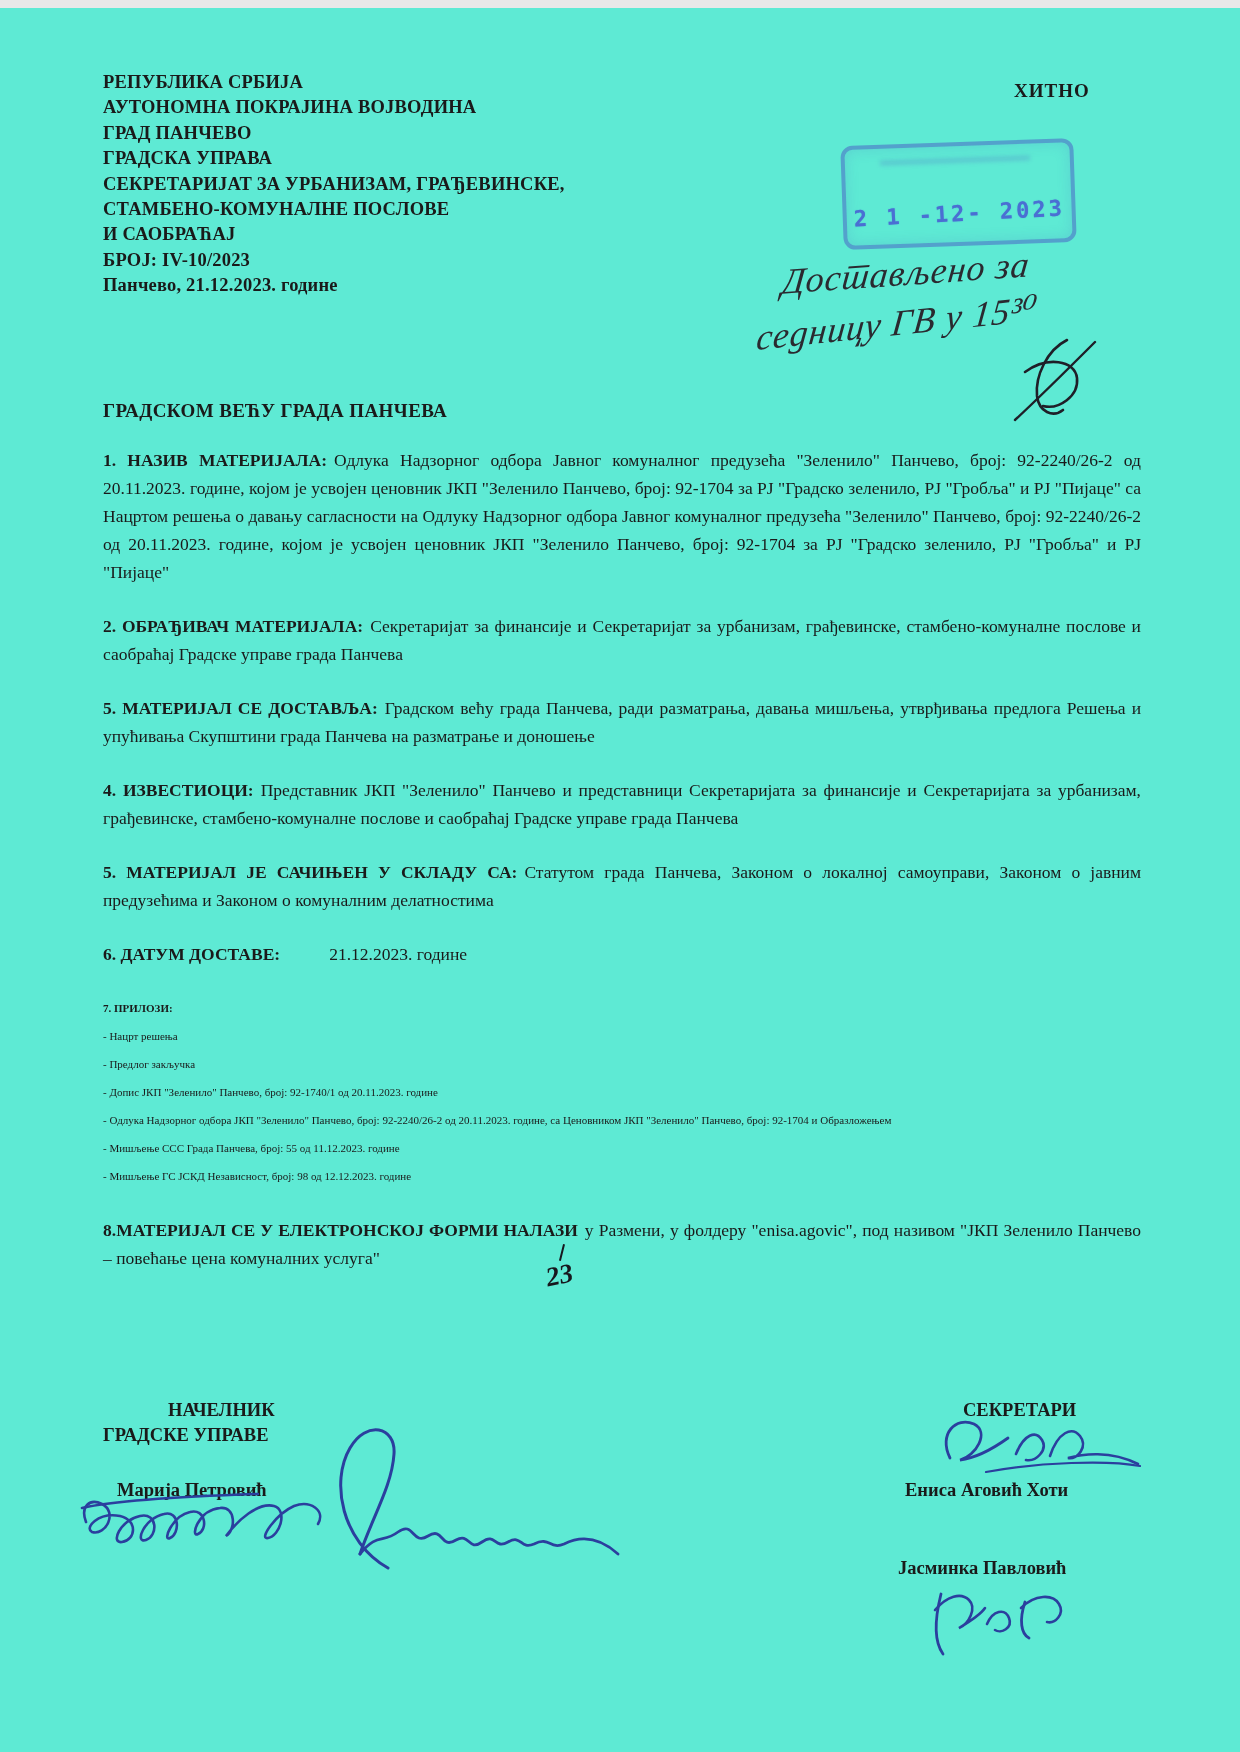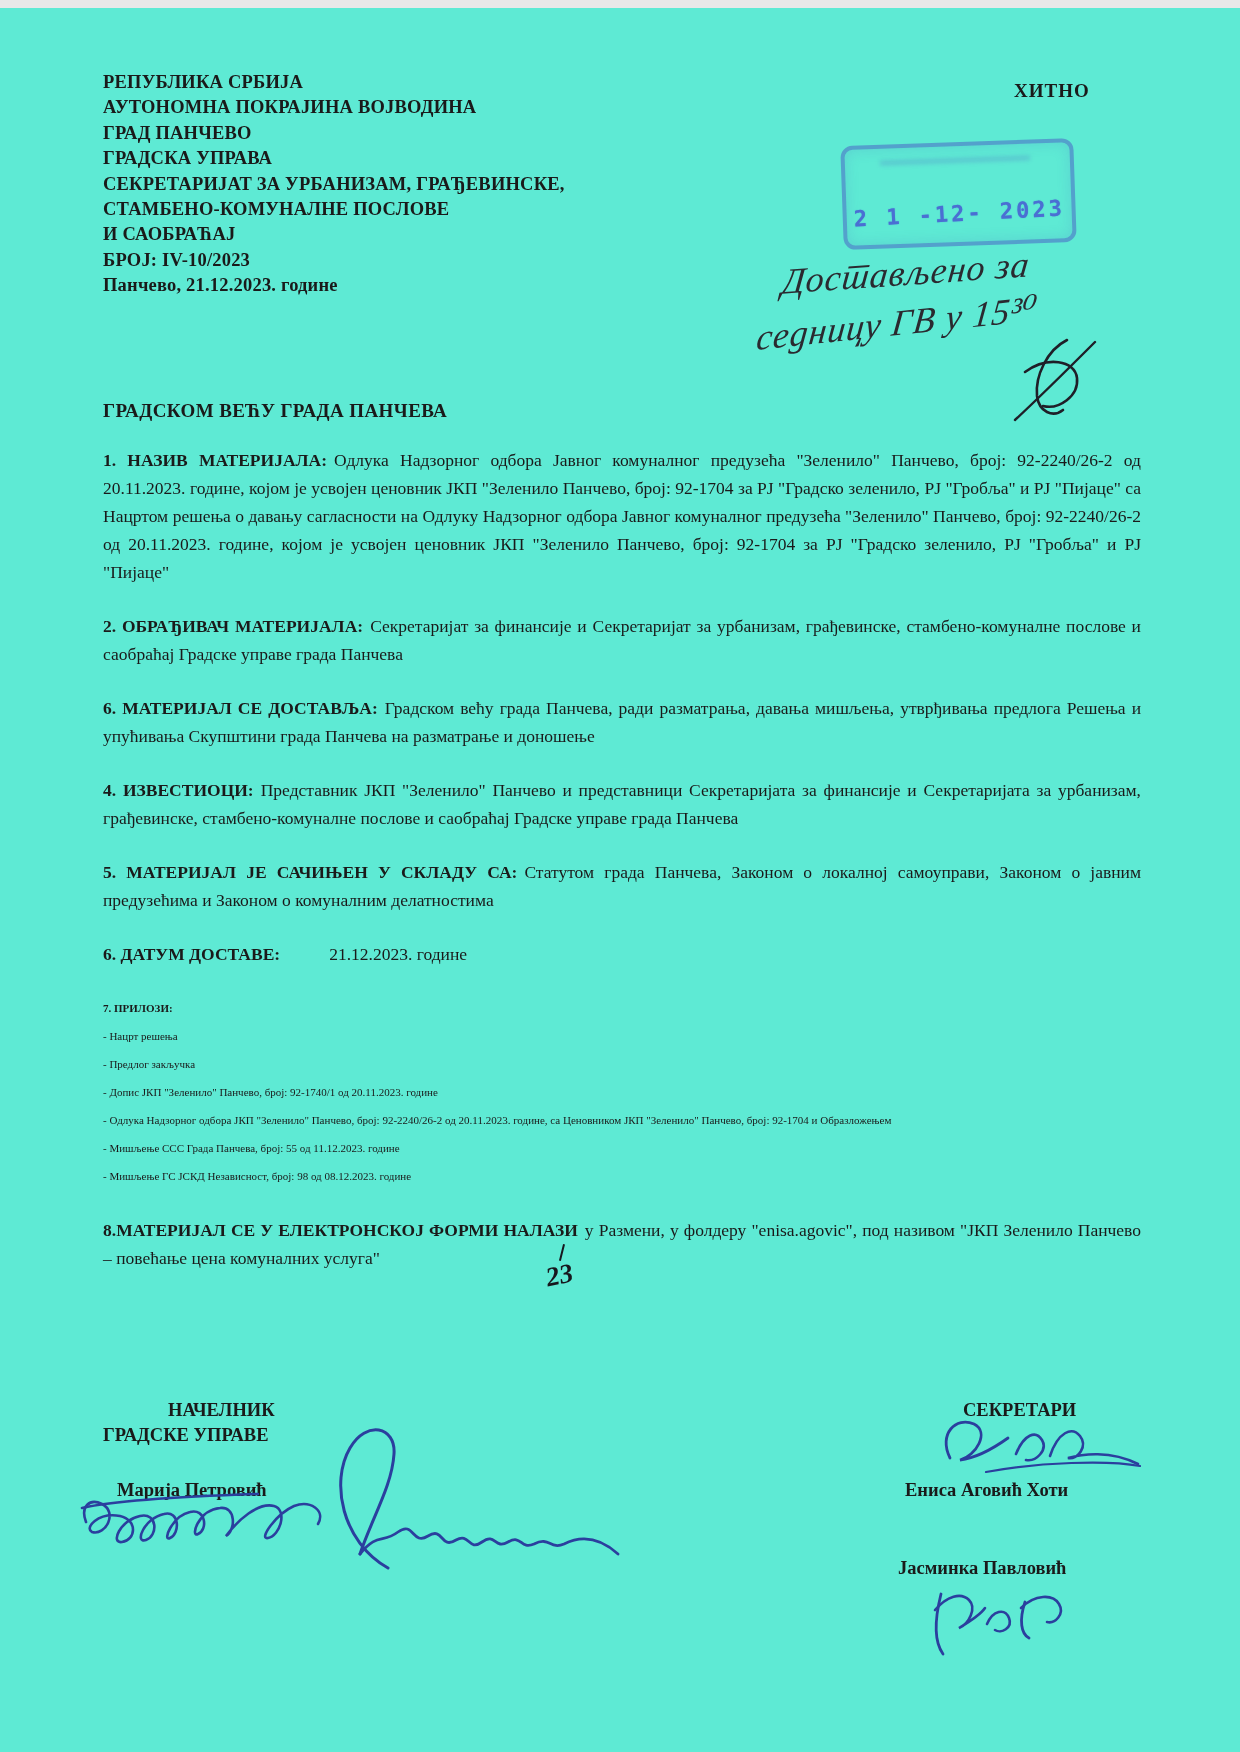--- a/index.html
+++ b/index.html
@@ -98,39 +98,39 @@
   <div class="recipient">ГРАДСКОМ ВЕЋУ ГРАДА ПАНЧЕВА</div>
 
   <div class="body">
     <p class="item">
       <b class="lbl">1. НАЗИВ МАТЕРИЈАЛА:</b><span>Одлука Надзорног одбора Јавног комуналног предузећа "Зеленило" Панчево, број: 92-2240/26-2 од 20.11.2023. године, којом је усвојен ценовник ЈКП "Зеленило Панчево, број: 92-1704 за РЈ "Градско зеленило, РЈ "Гробља" и РЈ "Пијаце" са Нацртом решења о давању сагласности на Одлуку Надзорног одбора Јавног комуналног предузећа "Зеленило" Панчево, број: 92-2240/26-2 од 20.11.2023. године, којом је усвојен ценовник ЈКП "Зеленило Панчево, број: 92-1704 за РЈ "Градско зеленило, РЈ "Гробља" и РЈ "Пијаце"</span>
     </p>
     <p class="item">
       <b class="lbl">2. ОБРАЂИВАЧ МАТЕРИЈАЛА:</b><span>Секретаријат за финансије и Секретаријат за урбанизам, грађевинске, стамбено-комуналне послове и саобраћај Градске управе града Панчева</span>
     </p>
     <p class="item">
-      <b class="lbl">6. МАТЕРИЈАЛ СЕ ДОСТАВЉА:</b><span>Градском већу града Панчева, ради разматрања, давања мишљења, утврђивања предлога Решења и упућивања Скупштини града Панчева на разматрање и доношење</span>
+      <b class="lbl">5. МАТЕРИЈАЛ СЕ ДОСТАВЉА:</b><span>Градском већу града Панчева, ради разматрања, давања мишљења, утврђивања предлога Решења и упућивања Скупштини града Панчева на разматрање и доношење</span>
     </p>
     <p class="item">
       <b class="lbl">4. ИЗВЕСТИОЦИ:</b><span>Представник ЈКП "Зеленило" Панчево и представници Секретаријата за финансије и Секретаријата за урбанизам, грађевинске, стамбено-комуналне послове и саобраћај Градске управе града Панчева</span>
     </p>
     <p class="item">
       <b class="lbl">5. МАТЕРИЈАЛ ЈЕ САЧИЊЕН У СКЛАДУ СА:</b><span>Статутом града Панчева, Законом о локалној самоуправи, Законом о јавним предузећима и Законом о комуналним делатностима</span>
     </p>
     <p class="item plain">
       <b class="lbl">6. ДАТУМ ДОСТАВЕ:</b><span class="gap"></span><span>21.12.2023. године</span>
     </p>
     <div class="item plain">
       <div class="pr-line"><b>7. ПРИЛОЗИ:</b></div>
       <div class="pr-line">- Нацрт решења</div>
       <div class="pr-line">- Предлог закључка</div>
       <div class="pr-line">- Допис ЈКП "Зеленило" Панчево, број: 92-1740/1 од 20.11.2023. године</div>
       <div class="pr-line">- Одлука Надзорног одбора ЈКП "Зеленило" Панчево, број: 92-2240/26-2 од 20.11.2023. године, са Ценовником ЈКП "Зеленило" Панчево, број: 92-1704 и Образложењем</div>
       <div class="pr-line">- Мишљење ССС Града Панчева, број: 55 од 11.12.2023. године</div>
-      <div class="pr-line">- Мишљење ГС ЈСКД Независност, број: 98 од 08.12.2023. године</div>
+      <div class="pr-line">- Мишљење ГС ЈСКД Независност, број: 98 од 12.12.2023. године</div>
     </div>
     <p class="item">
       <b class="lbl">8.МАТЕРИЈАЛ СЕ У ЕЛЕКТРОНСКОЈ ФОРМИ НАЛАЗИ</b><span>у Размени, у фолдеру "enisa.agovic", под називом "ЈКП Зеленило Панчево – повећање цена комуналних услуга"</span>
     </p>
   </div>
 
   <div class="correction-mark"></div>
   <div class="correction">23</div>
 
   <div class="sig-text" style="left:168px;top:1392px;">НАЧЕЛНИК</div>

